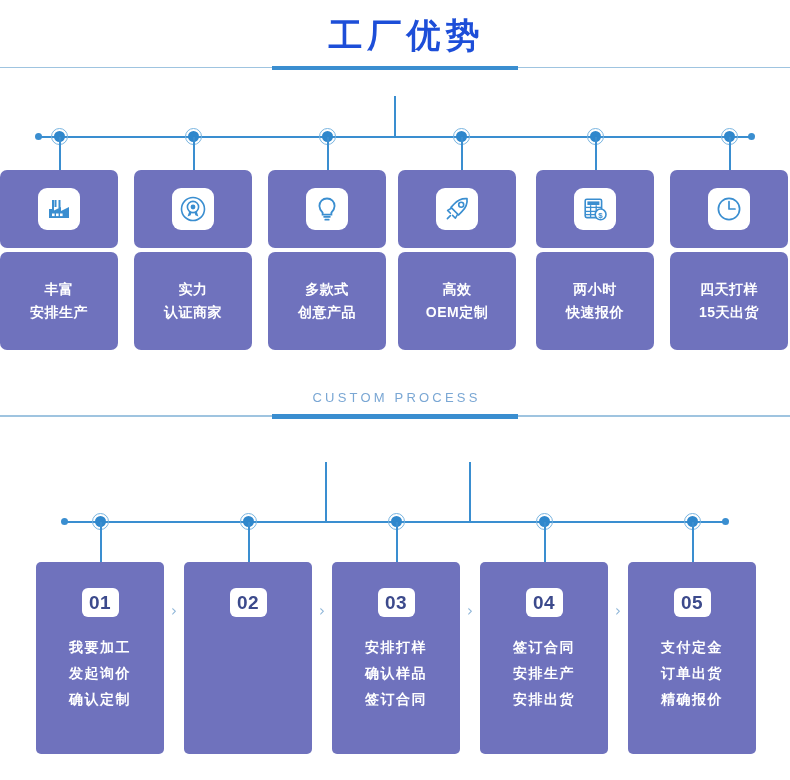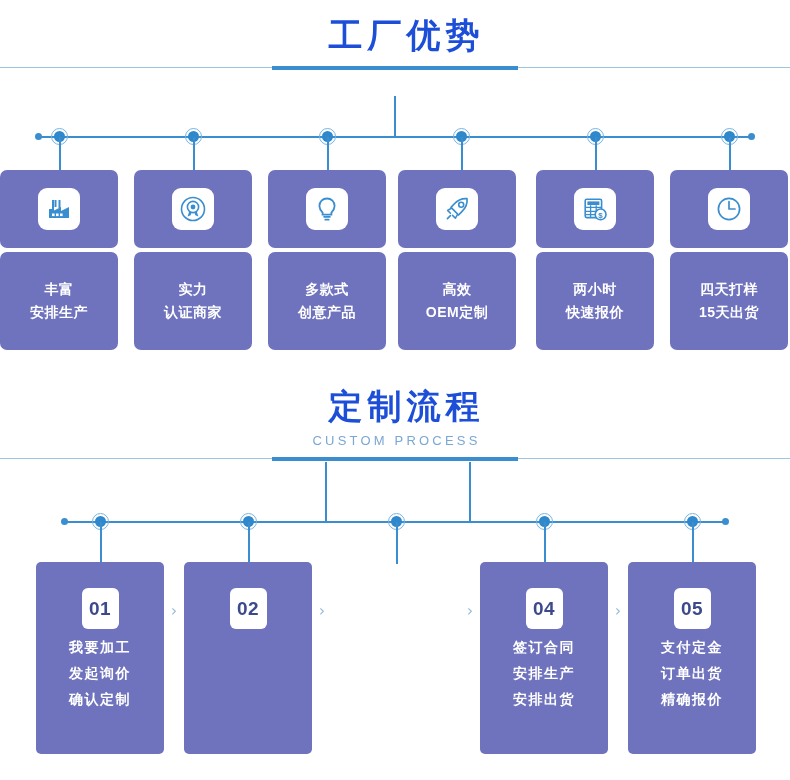--- a/index.html
+++ b/index.html
@@ -165,33 +165,33 @@
     height: 192px;
     background: #6f72bd;
     border-radius: 5px;
     display: flex;
     flex-direction: column;
     align-items: center;
   }
   .proc-num {
     margin-top: 26px;
     width: 37px;
-    height: 41px;
+    height: 29px;
     background: #ffffff;
     border-radius: 6px;
     display: flex;
     align-items: center;
     justify-content: center;
     color: #3c4a8c;
     font-size: 19px;
     font-weight: bold;
     letter-spacing: 0.5px;
   }
   .proc-lines {
-    margin-top: 6px;
+    margin-top: 18px;
     color: #ffffff;
     font-size: 14px;
     font-weight: bold;
     line-height: 1.85;
     letter-spacing: 1.5px;
     text-align: center;
   }
   .proc-arrow {
     position: absolute;
     top: 40px;
@@ -349,21 +349,20 @@
       </div>
     </div>
     <div class="adv-text-box">
       <div class="l1">四天打样</div>
       <div class="l2">15天出货</div>
     </div>
   </div>
 </div>
 
 <div class="section-head" style="position:absolute;left:0;top:385px;width:790px;">
-  <div class="head-cn">定制流程</div>
   <div class="head-en">CUSTOM PROCESS</div>
   <div class="rule-wrap">
     <div class="rule-thin"></div>
     <div class="rule-thick"></div>
   </div>
 </div>
 
 <div class="connector" style="position:absolute;left:0;top:462px;width:790px;height:102px;">
   <div class="conn-drop" style="left:325px;top:0;height:60px;"></div>
   <div class="conn-drop" style="left:469px;top:0;height:60px;"></div>
@@ -402,20 +401,28 @@
       <div>确认定制</div>
     </div>
   </div>
   <div class="proc-arrow" style="left:171px;">›</div>
 
   <div class="proc-card" style="left:184px;">
     <div class="proc-num">02</div>
   </div>
   <div class="proc-arrow" style="left:319px;">›</div>
 
+  <div class="proc-card" style="left:332px;">
+    <div class="proc-num">03</div>
+    <div class="proc-lines">
+      <div>安排打样</div>
+      <div>确认样品</div>
+      <div>签订合同</div>
+    </div>
+  </div>
   <div class="proc-arrow" style="left:467px;">›</div>
 
   <div class="proc-card" style="left:480px;">
     <div class="proc-num">04</div>
     <div class="proc-lines">
       <div>签订合同</div>
       <div>安排生产</div>
       <div>安排出货</div>
     </div>
   </div>

